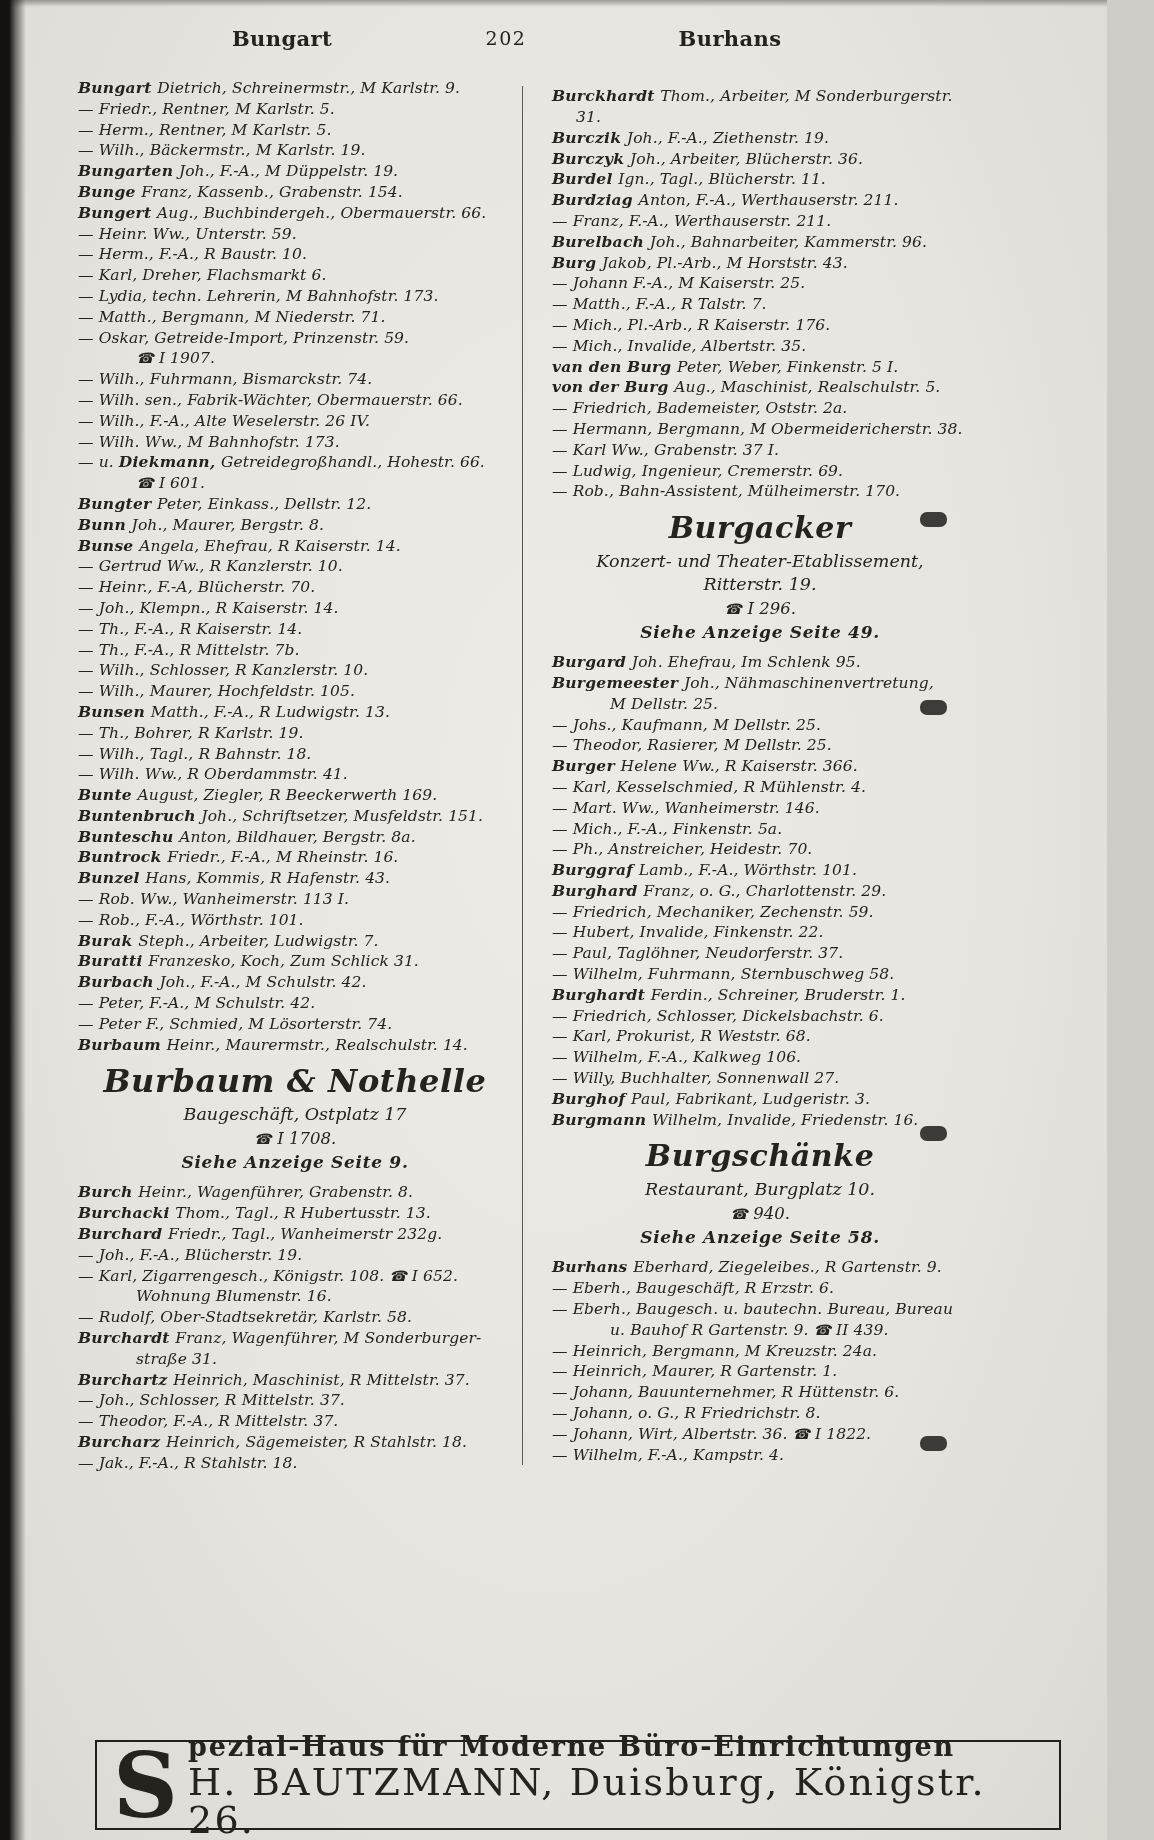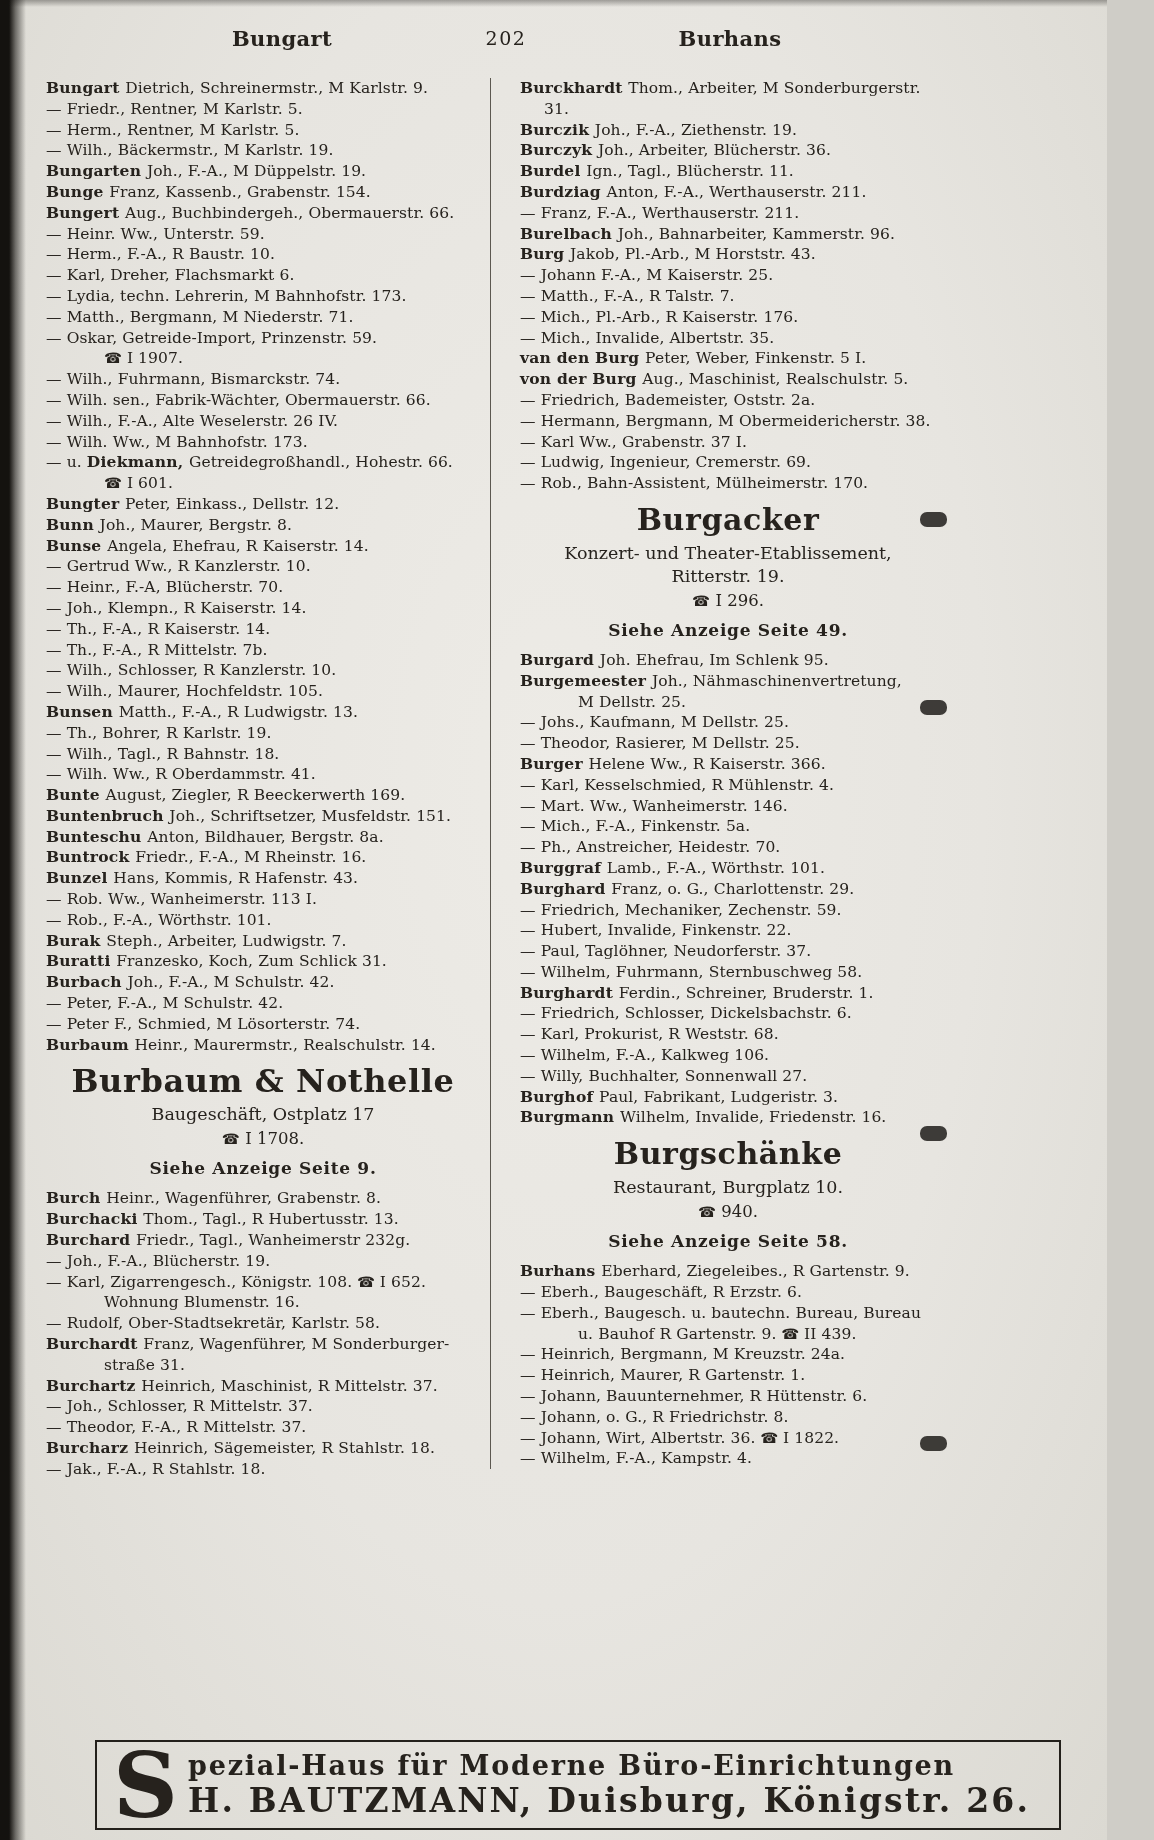--- a/index.html
+++ b/index.html
@@ -22,50 +22,50 @@
   .edge-mark {
     position:absolute; left:920px; width:27px; height:15px;
     background:#262320; border-radius:7px; opacity:.88;
   }
   .pagehead { position:absolute; top:26px; left:62px; width:888px; height:32px; }
   .hname { position:absolute; top:0; font-weight:bold; font-size:21px; letter-spacing:.4px; }
   .hname.l { left:0; width:440px; text-align:center; }
   .hname.r { left:448px; width:440px; text-align:center; }
   .pnum { position:absolute; top:1px; left:0; width:888px; text-align:center; font-size:19px; letter-spacing:1.5px; }
 
-  .cols { position:absolute; top:78px; left:46px; width:890px; display:flex; align-items:flex-start; }
+  .cols { position:absolute; top:78px; left:78px; width:890px; display:flex; align-items:center;font-style:italic; }
   .colL { width:444px; padding-right:10px; }
   .colR { width:446px; border-left:1px solid #5c5850; padding-left:29px; }
 
   .entry {
     font-size:15.5px; line-height:20.8px; letter-spacing:.1px;
     padding-left:24px; text-indent:-24px;
   }
   .entry.indent { padding-left:58px; text-indent:0; }
   .bn { font-weight:bold; letter-spacing:.25px; }
   .dash { }
   .ph { font-size:14.5px; }
 
   .adblock { text-align:center; margin:10px 0 8px; }
   .ad-title { font-weight:bold; font-size:32px; letter-spacing:.6px; line-height:32px; margin-bottom:6px; }
   .ad-title.big { font-size:30px; }
   .ad-line { font-size:17.5px; line-height:23px; }
   .ad-line:empty { display:none; }
   .ad-phone { font-size:16.5px; line-height:22px; margin-top:2px; }
-  .ad-see { font-weight:bold; font-size:17px; letter-spacing:.7px; margin-top:6px; line-height:24px; }
+  .ad-see { font-weight:bold; font-size:17px; letter-spacing:.7px; line-height:24px; }
 
   .footer-ad {
     position:absolute; left:95px; top:1740px; width:966px; height:90px;
     border:2px solid #23201b;
     display:flex; align-items:center; gap:10px; padding:2px 16px;
   }
   .fa-initial { font-size:90px; font-weight:bold; line-height:74px; }
   .fa-text { display:flex; flex-direction:column; justify-content:flex-end; }
   .fa-line1 { font-size:27px; font-weight:bold; letter-spacing:1.8px; line-height:32px; }
-  .fa-line2 { font-size:33px; font-weight:bold; letter-spacing:2.2px; line-height:38px; }
+  .fa-line2 { font-size:38px; font-weight:normal; letter-spacing:2.2px; line-height:38px; }
 </style>
 </head>
 <body>
 
 <div class="page">
   <div class="gutter"></div>
   <div class="topshadow"></div>
   <div class="edge-mark" style="top:512px"></div>
   <div class="edge-mark" style="top:700px"></div>
   <div class="edge-mark" style="top:1126px"></div>

